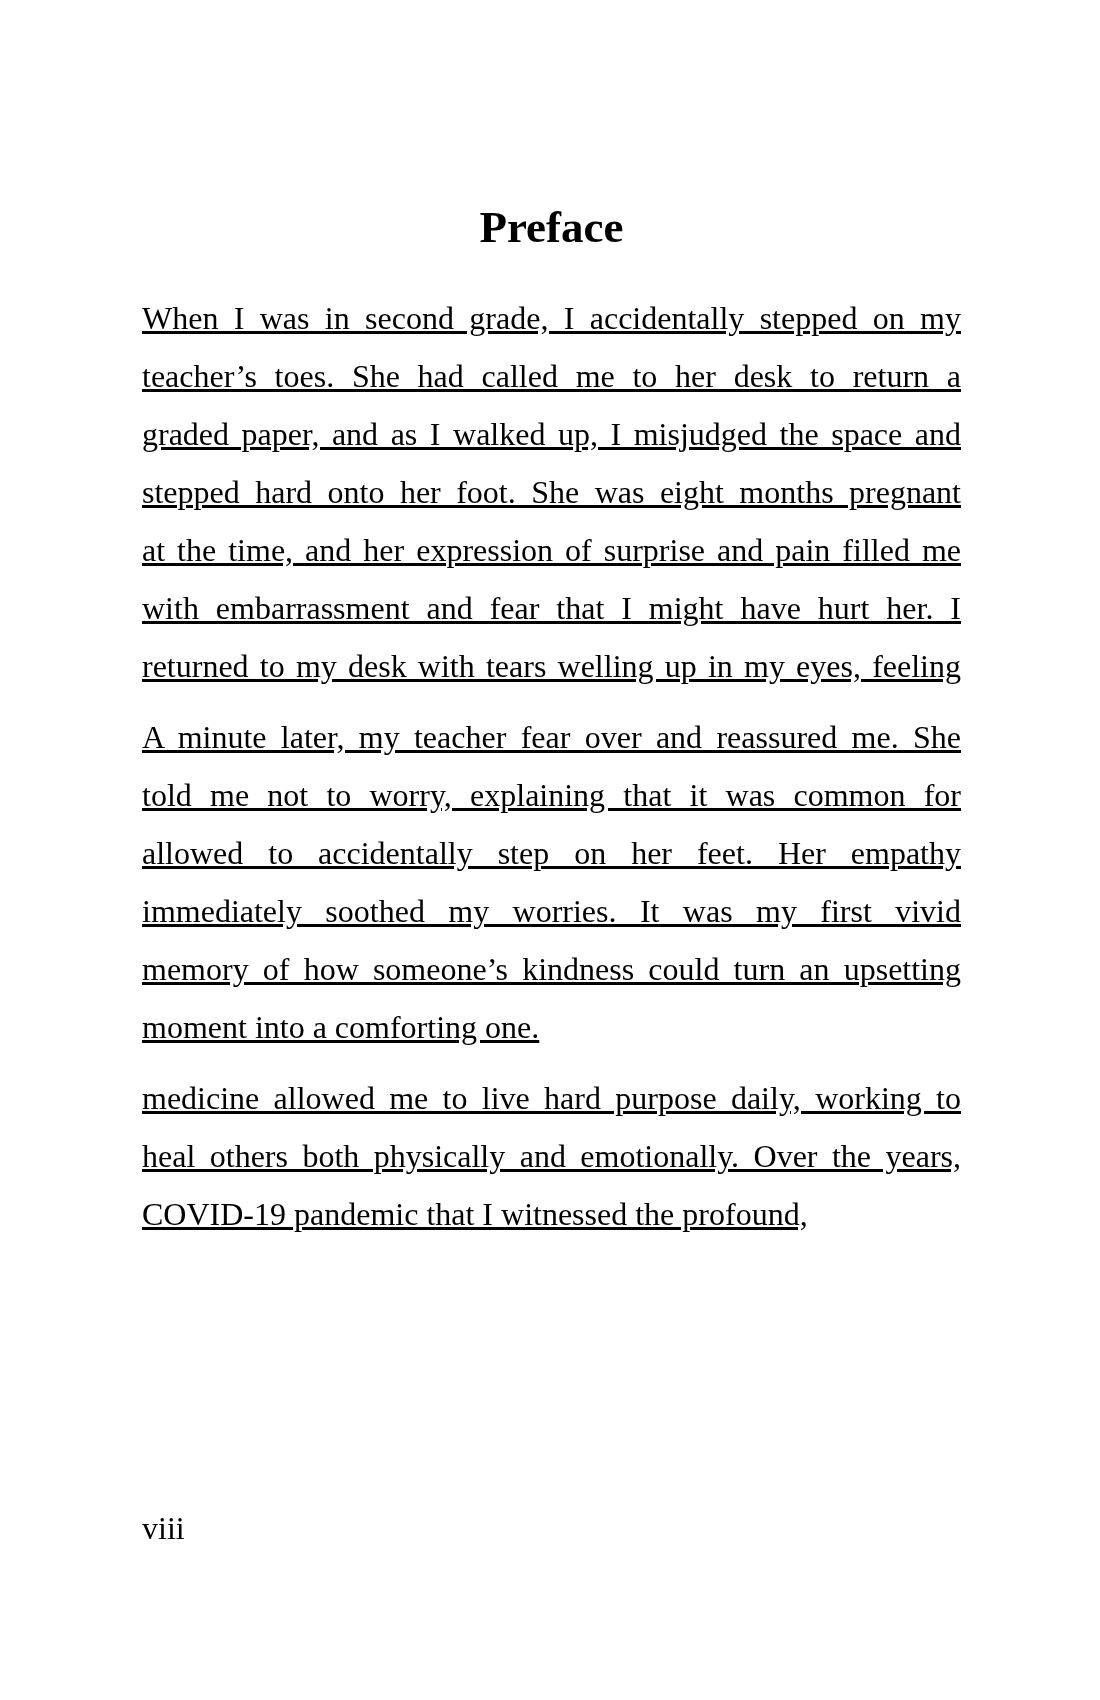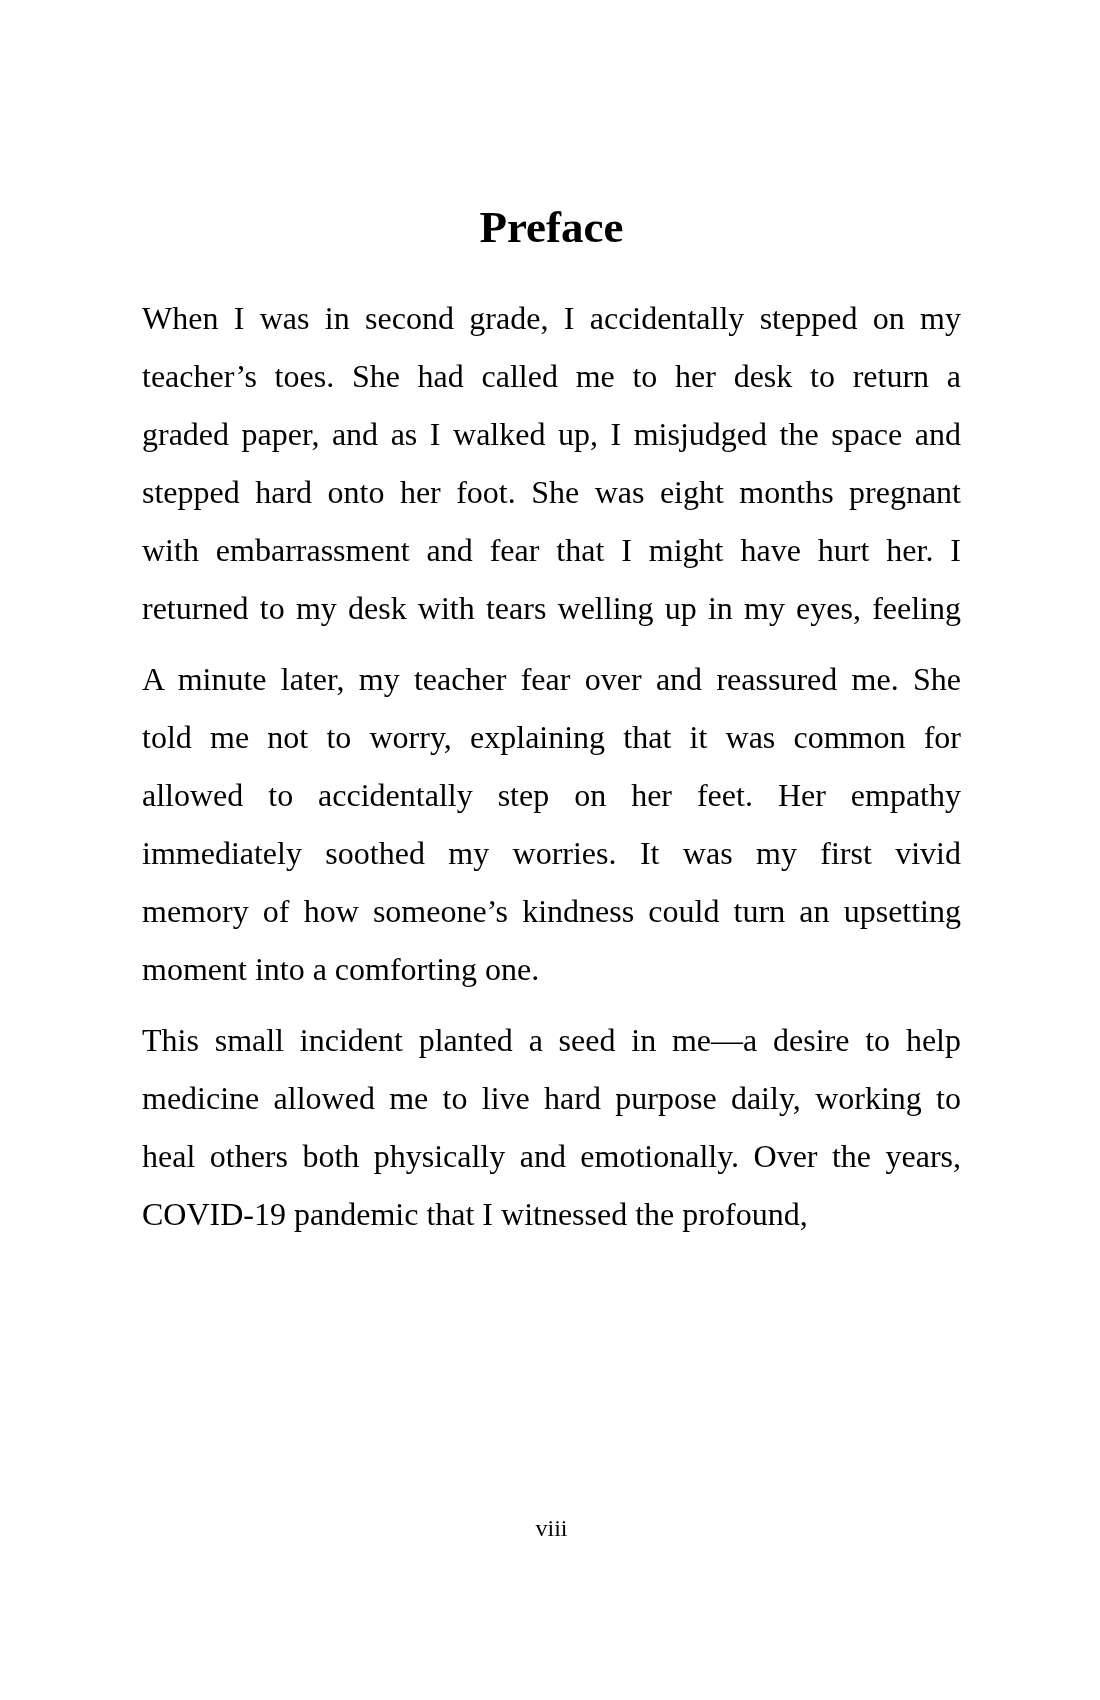--- a/index.html
+++ b/index.html
@@ -26,70 +26,70 @@
   .title {
     margin-top: 198px;
     font-size: 45px;
     line-height: 58px;
     font-weight: 700;
     text-align: center;
     letter-spacing: 0;
   }
   .body-text {
     margin-top: 33px;
+    text-decoration: underline;
   }
   .para {
     margin: 0 0 13px 0;
   }
   .line {
     font-size: 32px;
     line-height: 58px;
     text-align: justify;
     text-align-last: justify;
     white-space: nowrap;
   }
   .line.last {
     text-align-last: left;
     white-space: normal;
   }
   .page-number {
     position: absolute;
     top: 1499px;
     left: 142px;
     width: 819px;
-    font-size: 24px;
+    font-size: 32px;
     line-height: 58px;
-    text-align: center;
   }
 </style>
 </head>
 <body>
 
 <div class="page">
   <div class="content">
     <div class="title">Preface</div>
     <div class="body-text">
         <div class="para">
           <div class="line">When I was in second grade, I accidentally stepped on my</div>
           <div class="line">teacher’s toes. She had called me to her desk to return a</div>
           <div class="line">graded paper, and as I walked up, I misjudged the space and</div>
           <div class="line">stepped hard onto her foot. She was eight months pregnant</div>
+          <div class="line">at the time, and her expression of surprise and pain filled me</div>
           <div class="line">with embarrassment and fear that I might have hurt her. I</div>
           <div class="line">returned to my desk with tears welling up in my eyes, feeling</div>
         </div>
         <div class="para">
           <div class="line">A minute later, my teacher fear over and reassured me. She</div>
           <div class="line">told me not to worry, explaining that it was common for</div>
           <div class="line">allowed to accidentally step on her feet. Her empathy</div>
           <div class="line">immediately soothed my worries. It was my first vivid</div>
           <div class="line">memory of how someone’s kindness could turn an upsetting</div>
           <div class="line last">moment into a comforting one.</div>
         </div>
         <div class="para">
-          <div class="line">This small incident planted a seed in me—a desire to help</div>
           <div class="line">medicine allowed me to live hard purpose daily, working to</div>
           <div class="line">heal others both physically and emotionally. Over the years,</div>
           <div class="line last">COVID-19 pandemic that I witnessed the profound,</div>
         </div>
       </div>
   </div>
   <div class="page-number">viii</div>
 </div>
 
 </body></html>

